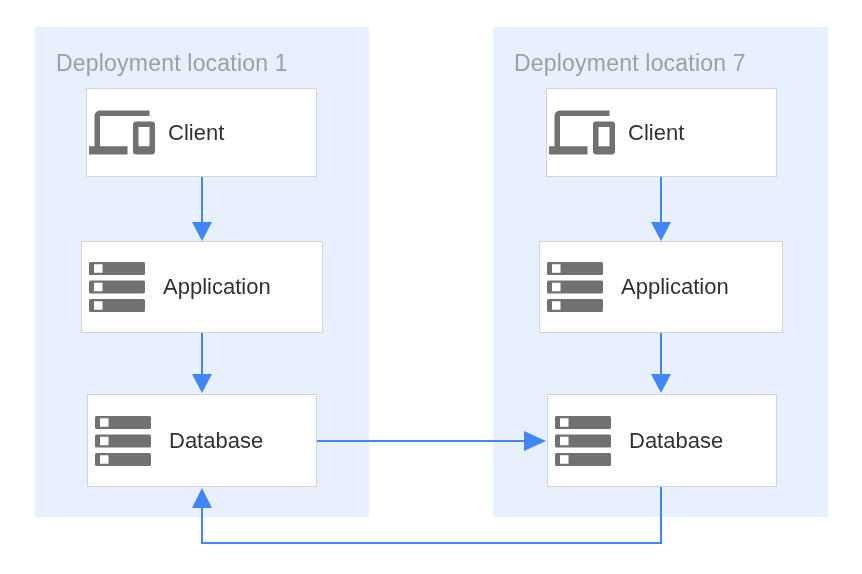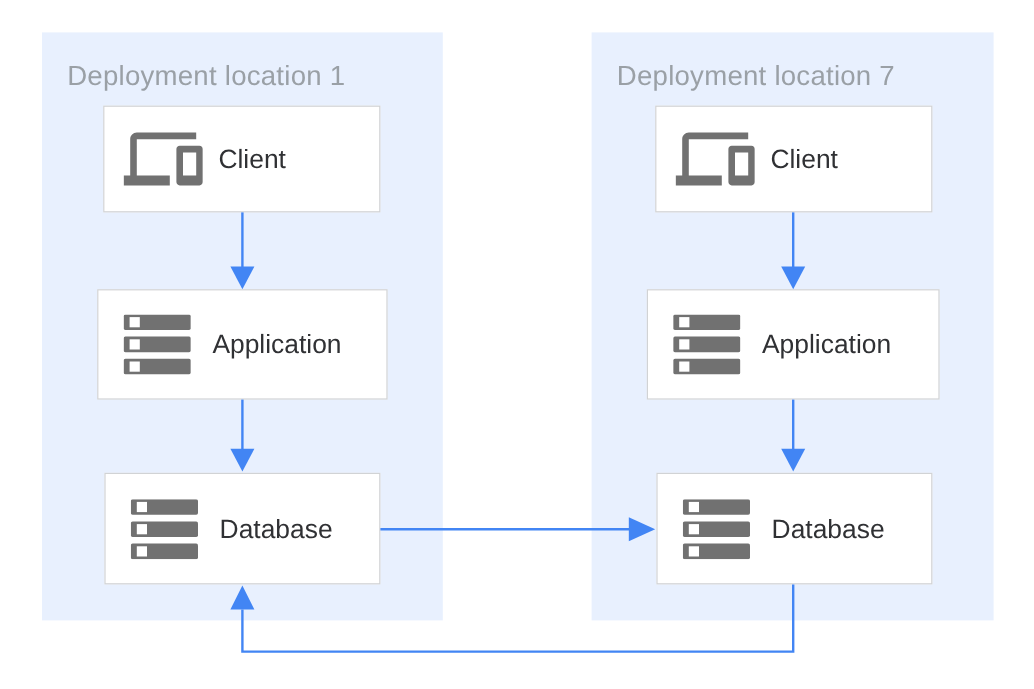--- a/index.html
+++ b/index.html
@@ -41,21 +41,21 @@
     letter-spacing:0.2px;
     color:var(--group-title);
     white-space:nowrap;
   }
   .node{
     position:absolute;
     background:var(--node-bg);
     border:1px solid var(--node-border);
     display:flex;
     align-items:center;
-    padding-left:16px;
+    padding-left:2px;
     z-index:2;
   }
   .icon-slot{
     width:66px;
     flex:none;
     display:flex;
     justify-content:center;
     align-items:center;
   }
   .node-label{

